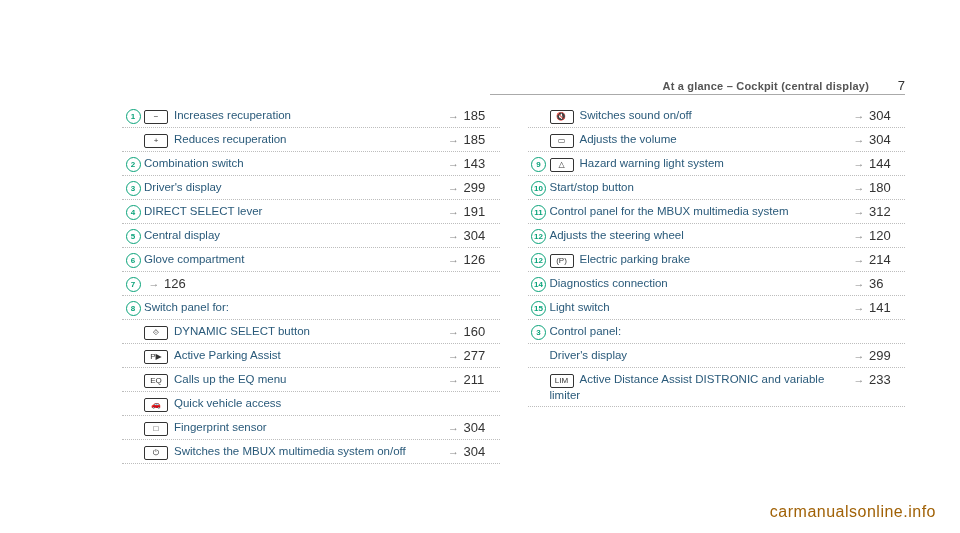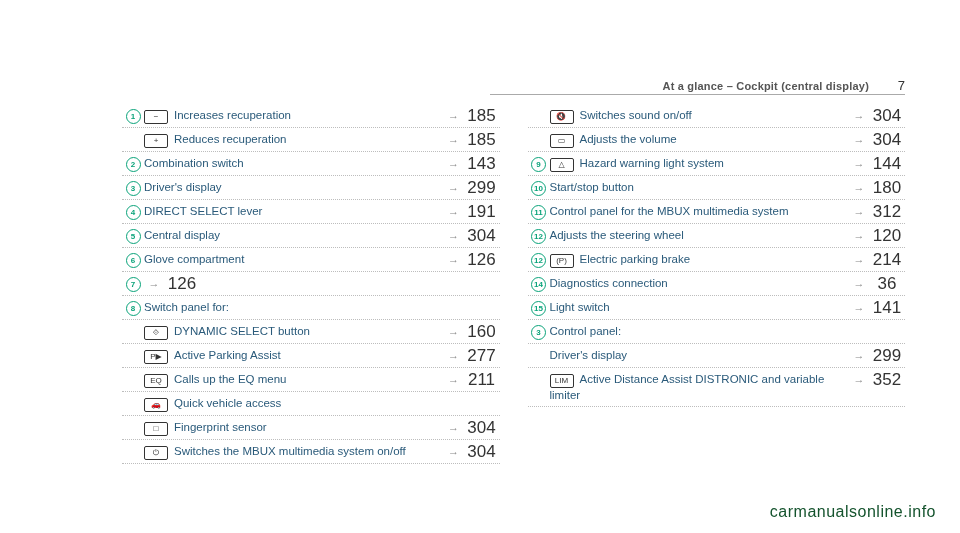--- a/index.html
+++ b/index.html
@@ -110,32 +110,32 @@
   } 
   .arrow-cell {
     flex: 0 0 20px;
     color: #888;
     font-size: 11px;
     text-align: center;
     line-height: 15px;
   }
   .page-cell {
     flex: 0 0 36px;
-    text-align: center;
+    text-align: left;
     color: #333;
-    font-size: 17px;
+    font-size: 13px;
     line-height: 15px;
   }
   .sub { padding-left: 0px; }
   .watermark {
     position: absolute;
     right: 24px;
     bottom: 12px;
     font-size: 16px;
-    color: #14532d;
+    color: #a16207;
     letter-spacing: 0.5px;
     font-family: Arial, sans-serif;
   }
 </style>
 </head>
 <body>
 
 <div class="header">
   <span class="title">At a glance – Cockpit (central display)</span>
   <span class="pagenum">7</span>
@@ -356,18 +356,18 @@
         <div class="label-cell"><span>Driver's display</span></div>
         <div class="arrow-cell">→</div>
         <div class="page-cell">299</div>
       </div>
       <div class="row sub">
         <div class="num-cell"></div>
         <div class="label-cell"><span class="icon-cell">
             <span class="icon-box">LIM</span>
           </span><span>Active Distance Assist DISTRONIC and variable limiter</span></div>
         <div class="arrow-cell">→</div>
-        <div class="page-cell">352</div>
+        <div class="page-cell">233</div>
       </div>
     </div>
 </div>
 
 <div class="watermark">carmanualsonline.info</div>
 
 </body></html>

